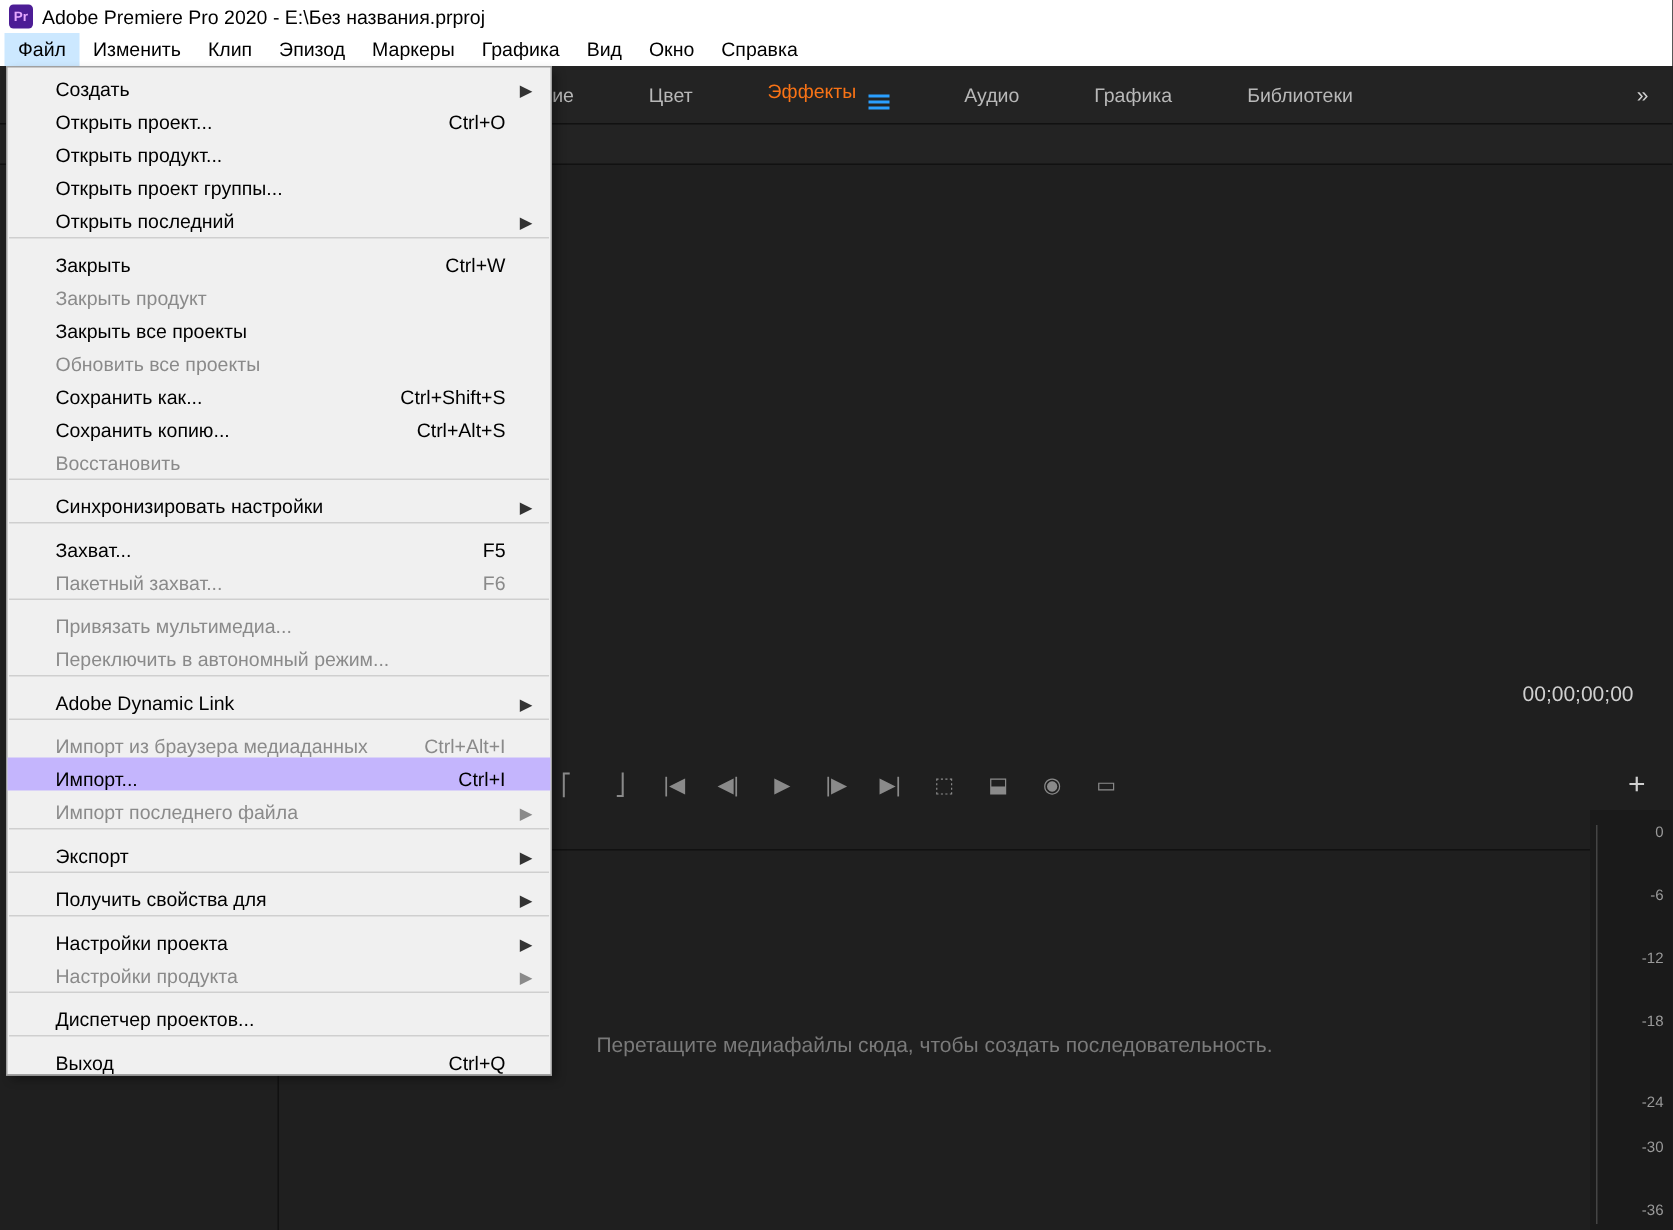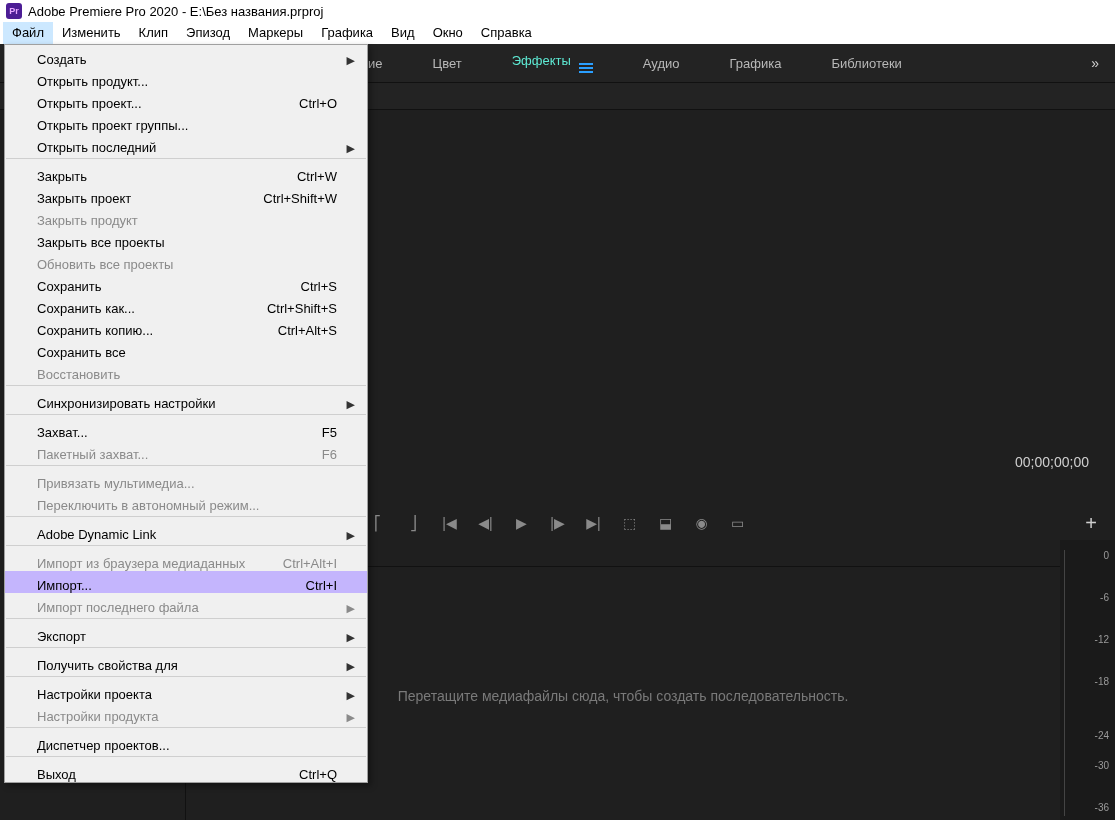--- a/index.html
+++ b/index.html
@@ -3,21 +3,21 @@
 <meta charset="utf-8">
 <style>
   html,body{margin:0;padding:0;width:1115px;height:820px;overflow:hidden;font-family:"Segoe UI",Arial,sans-serif;font-size:13px;background:#232323;color:#d0d0d0;position:relative;}
   .titlebar{height:22px;background:#fff;color:#000;display:flex;align-items:center;padding:0 6px;font-size:13px;}
   .titlebar .app-icon{width:16px;height:16px;border-radius:3px;background:#4c1d95;display:inline-flex;align-items:center;justify-content:center;color:#e6a8ff;font-size:9px;font-weight:bold;margin-right:6px;}
   .menubar{height:22px;background:#fff;color:#000;display:flex;align-items:stretch;padding:0 3px;font-size:13px;}
   .menubar .mitem{padding:3px 9px;cursor:default;text-align:right;}
   .menubar .mitem.active{background:#cce8ff;}
   .workspace-bar{height:38px;background:#232323;border-bottom:1px solid #111;display:flex;align-items:center;justify-content:center;gap:50px;font-size:13px;color:#b8b8b8;position:relative;}
   .workspace-bar .ws{cursor:default;}
-  .workspace-bar .ws.active{color:#5eead4;}
+  .workspace-bar .ws.active{color:#f97316;}
   .ws-lines{display:inline-flex;flex-direction:column;gap:2px;margin-left:8px;}
   .ws-lines span{display:block;width:14px;height:2px;background:#2a9fff;}
   .ws-more{position:absolute;right:14px;color:#d0d0d0;font-size:14px;letter-spacing:2px;}
   .panel-tab-row{height:26px;display:flex;align-items:center;padding:0 10px;font-size:12px;color:#a8a8a8;border-bottom:1px solid #111;background:#232323;}
   .panel-tab-row .panel-menu{margin-left:14px;color:#a8a8a8;}
   .program-panel{height:430px;background:#1f1f1f;position:relative;}
   .program-tc-row{position:absolute;top:344px;left:0;right:0;display:flex;justify-content:space-between;padding:0 26px;color:#5a8db8;font-size:14px;}
   .program-tc-row .right{color:#cfcfcf;}
   .transport-row{position:absolute;bottom:8px;left:0;right:0;display:flex;justify-content:center;align-items:center;gap:18px;color:#8a8a8a;}
   .tbtn{width:18px;height:18px;display:inline-flex;align-items:center;justify-content:center;font-size:14px;}
@@ -133,65 +133,54 @@
       </div>
   </div>
 </div>
 
 <div class="file-menu" id="file-menu">
     <div class="row">
       <span>Создать</span>
       <span class="arrow">▶</span>
     </div>
     <div class="row">
-      <span>Открыть продукт...</span>
-    </div>
-    <div class="row">
       <span>Открыть проект...</span>
       <span class="shortcut">Ctrl+O</span>
     </div>
     <div class="row">
+      <span>Открыть продукт...</span>
+    </div>
+    <div class="row">
       <span>Открыть проект группы...</span>
     </div>
     <div class="row">
       <span>Открыть последний</span>
       <span class="arrow">▶</span>
     </div>
     <hr>
     <div class="row">
       <span>Закрыть</span>
       <span class="shortcut">Ctrl+W</span>
     </div>
-    <div class="row">
-      <span>Закрыть проект</span>
-      <span class="shortcut">Ctrl+Shift+W</span>
-    </div>
     <div class="row disabled">
       <span>Закрыть продукт</span>
     </div>
     <div class="row">
       <span>Закрыть все проекты</span>
     </div>
     <div class="row disabled">
       <span>Обновить все проекты</span>
-    </div>
-    <div class="row">
-      <span>Сохранить</span>
-      <span class="shortcut">Ctrl+S</span>
     </div>
     <div class="row">
       <span>Сохранить как...</span>
       <span class="shortcut">Ctrl+Shift+S</span>
     </div>
     <div class="row">
       <span>Сохранить копию...</span>
       <span class="shortcut">Ctrl+Alt+S</span>
-    </div>
-    <div class="row">
-      <span>Сохранить все</span>
     </div>
     <div class="row disabled">
       <span>Восстановить</span>
     </div>
     <hr>
     <div class="row">
       <span>Синхронизировать настройки</span>
       <span class="arrow">▶</span>
     </div>
     <hr>

